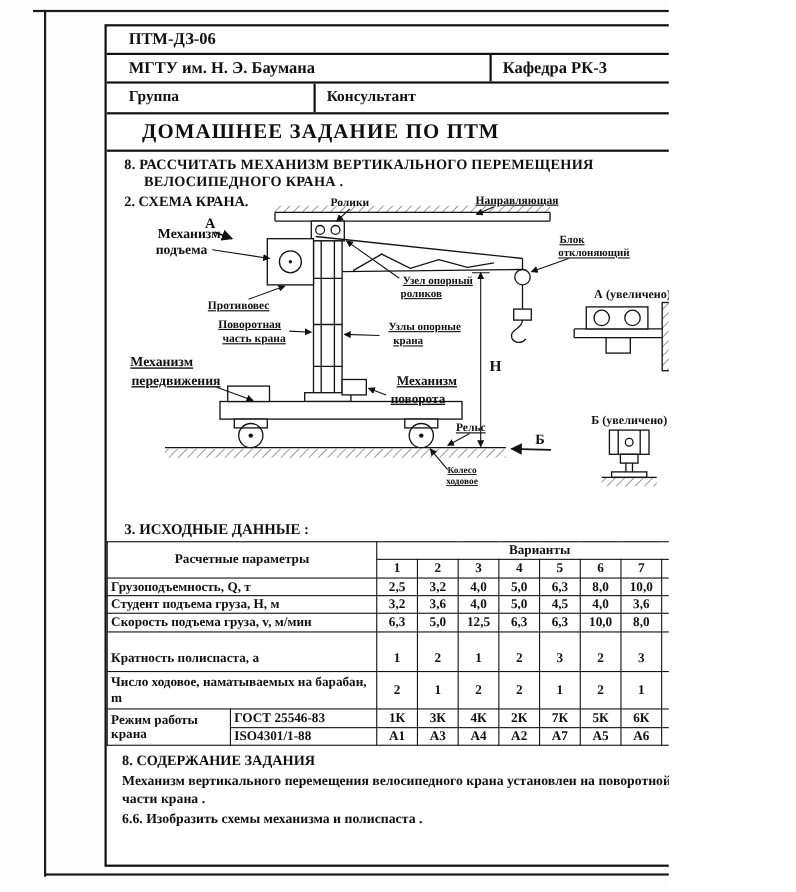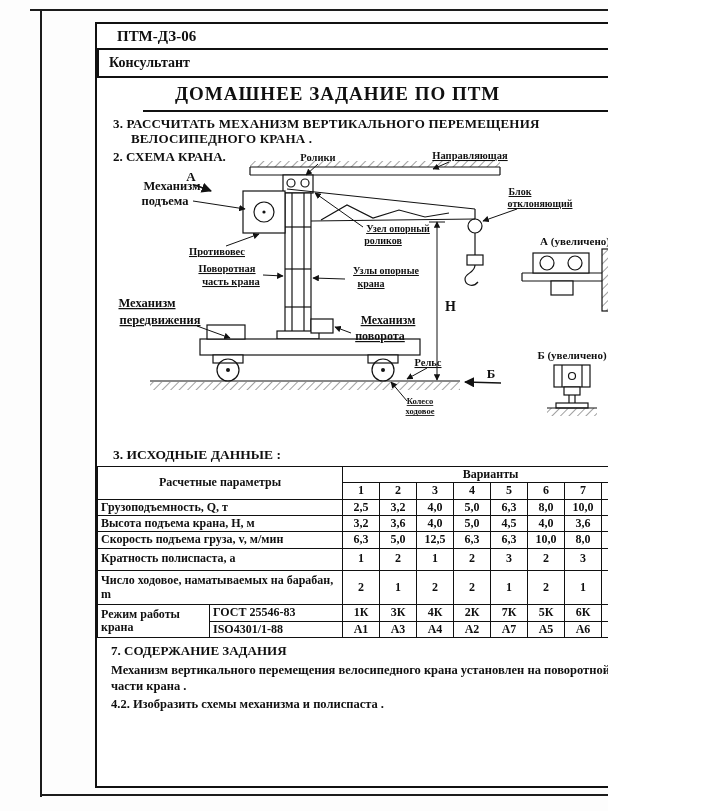--- a/index.html
+++ b/index.html
@@ -19,68 +19,73 @@
   .hrow1{height:26px;font-size:15px;padding-left:20px;}
   .hrow2{height:26px;font-size:15px;}
   .hrow2 .c1{flex:0 0 348px;padding-left:20px;}
   .hrow2 .c2{flex:1;border-left:2px solid #111;padding-left:10px;height:100%;display:flex;align-items:center;}
   .hrow3{height:28px;font-size:14px;}
   .hrow3 .c1{flex:0 0 188px;padding-left:20px;}
   .hrow3 .c2{flex:0 0 158px;border-left:2px solid #111;padding-left:10px;height:100%;display:flex;align-items:center;}
   .hrow3 .c3{flex:1;border-left:2px solid #111;padding-left:10px;height:100%;display:flex;align-items:center;}
 
   .title-row{height:34px;border-bottom:2px solid #111;display:flex;align-items:center;
-             padding-left:32px;font-size:19px;font-weight:bold;letter-spacing:1px;margin-left:46px;}
+             padding-left:32px;font-size:19px;font-weight:bold;letter-spacing:1px;}
 
   .task1{margin:4px 0 0 16px;padding-left:18px;text-indent:-18px;width:445px;
          font-size:13px;font-weight:bold;line-height:1.18;letter-spacing:0.2px;}
   .diagram-wrap{position:relative;height:282px;margin-top:2px;}
   .task2{position:absolute;left:16px;top:0;font-size:13px;font-weight:bold;z-index:2;}
   svg.crane{position:absolute;left:0;top:0;width:541px;height:282px;}
   svg text{font-family:"Liberation Serif", serif;font-weight:bold;fill:#101010;}
   .task3{margin:16px 0 3px 16px;font-size:13.5px;font-weight:bold;}
 
   table.vars{border-collapse:collapse;width:541px;table-layout:fixed;font-weight:bold;}
   .vars td{border:1.6px solid #111;padding:1px 3px;font-size:12px;line-height:1.12;vertical-align:middle;}
   .t-param{text-align:center;font-size:13px;}
   .t-var{text-align:center;font-size:13.5px;}
   .t-num{text-align:center;font-size:12.5px;}
   .t-lbl{padding-left:4px;}
   .t-std{padding-left:4px;}
   .t-val{text-align:center;font-size:12.5px;}
-  tr.r-tall td{padding-top:3px;padding-bottom:5px;}
+  tr.r-tall td{padding-top:17px;padding-bottom:5px;}
   tr.r-tall2 td{padding-top:3px;padding-bottom:3px;}
 
   .section4{padding:5px 14px 0 14px;font-size:12.5px;font-weight:bold;line-height:1.3;}
   .section4 p{margin:0 0 2px 0;}
   .s4-heading{margin-bottom:2px;font-size:13px;}
 </style>
 </head>
 <body>
 
 <div class="stage">
   <div class="frame-top"></div>
   <div class="frame-left"></div>
   <div class="frame-bottom"></div>
   <div class="frame-right"></div>
 
   <div class="doc">
 
     <div class="hrow hrow1">
       <span>ПТМ-ДЗ-06</span>
     </div>
+    <div class="hrow hrow2">
+      <div class="c1">МГТУ им. Н. Э. Баумана</div>
+      <div class="c2">Кафедра РК-3</div>
+    </div>
     <div class="hrow hrow3">
+      <div class="c1">Группа</div>
       <div class="c3">Консультант</div>
     </div>
 
     <div class="title-row">
       <span>ДОМАШНЕЕ ЗАДАНИЕ ПО ПТМ</span>
     </div>
 
-    <div class="task1">3. РАССЧИТАТЬ МЕХАНИЗМ ВЕРТИКАЛЬНОГО ПЕРЕМЕЩЕНИЯ ВЕЛОСИПЕДНОГО КРАНА .</div>
+    <div class="task1">8. РАССЧИТАТЬ МЕХАНИЗМ ВЕРТИКАЛЬНОГО ПЕРЕМЕЩЕНИЯ ВЕЛОСИПЕДНОГО КРАНА .</div>
 
     <div class="diagram-wrap">
       <div class="task2">2. СХЕМА КРАНА.</div>
 
       <svg class="crane" viewBox="0 0 541 282">
         <defs>
           <marker id="arr" viewBox="0 0 10 10" refX="9" refY="5" markerWidth="6.5" markerHeight="6.5" orient="auto-start-reverse">
             <path d="M0,0 L10,5 L0,10 z" fill="#111"></path>
           </marker>
           <pattern id="hatch" width="6" height="6" patternUnits="userSpaceOnUse" patternTransform="rotate(45)">
@@ -263,21 +268,21 @@
           <td class="t-val">2,5</td>
           <td class="t-val">3,2</td>
           <td class="t-val">4,0</td>
           <td class="t-val">5,0</td>
           <td class="t-val">6,3</td>
           <td class="t-val">8,0</td>
           <td class="t-val">10,0</td>
           <td class="t-val">12,5</td>
         </tr>
         <tr>
-          <td class="t-lbl" colspan="2">Высота подъема крана, Н, м</td>
+          <td class="t-lbl" colspan="2">Студент подъема груза, Н, м</td>
           <td class="t-val">3,2</td>
           <td class="t-val">3,6</td>
           <td class="t-val">4,0</td>
           <td class="t-val">5,0</td>
           <td class="t-val">4,5</td>
           <td class="t-val">4,0</td>
           <td class="t-val">3,6</td>
           <td class="t-val">3,2</td>
         </tr>
         <tr>
@@ -333,19 +338,19 @@
           <td class="t-val">А2</td>
           <td class="t-val">А7</td>
           <td class="t-val">А5</td>
           <td class="t-val">А6</td>
           <td class="t-val">А8</td>
         </tr>
       </tbody>
     </table>
 
     <div class="section4">
-      <div class="s4-heading">7. СОДЕРЖАНИЕ ЗАДАНИЯ</div>
+      <div class="s4-heading">8. СОДЕРЖАНИЕ ЗАДАНИЯ</div>
       <p>Механизм вертикального перемещения  велосипедного крана установлен на поворотной части крана .</p>
-      <p>4.2. Изобразить схемы механизма и полиспаста .</p>
+      <p>6.6. Изобразить схемы механизма и полиспаста .</p>
     </div>
 
   </div>
 </div>
 
 </body></html>

